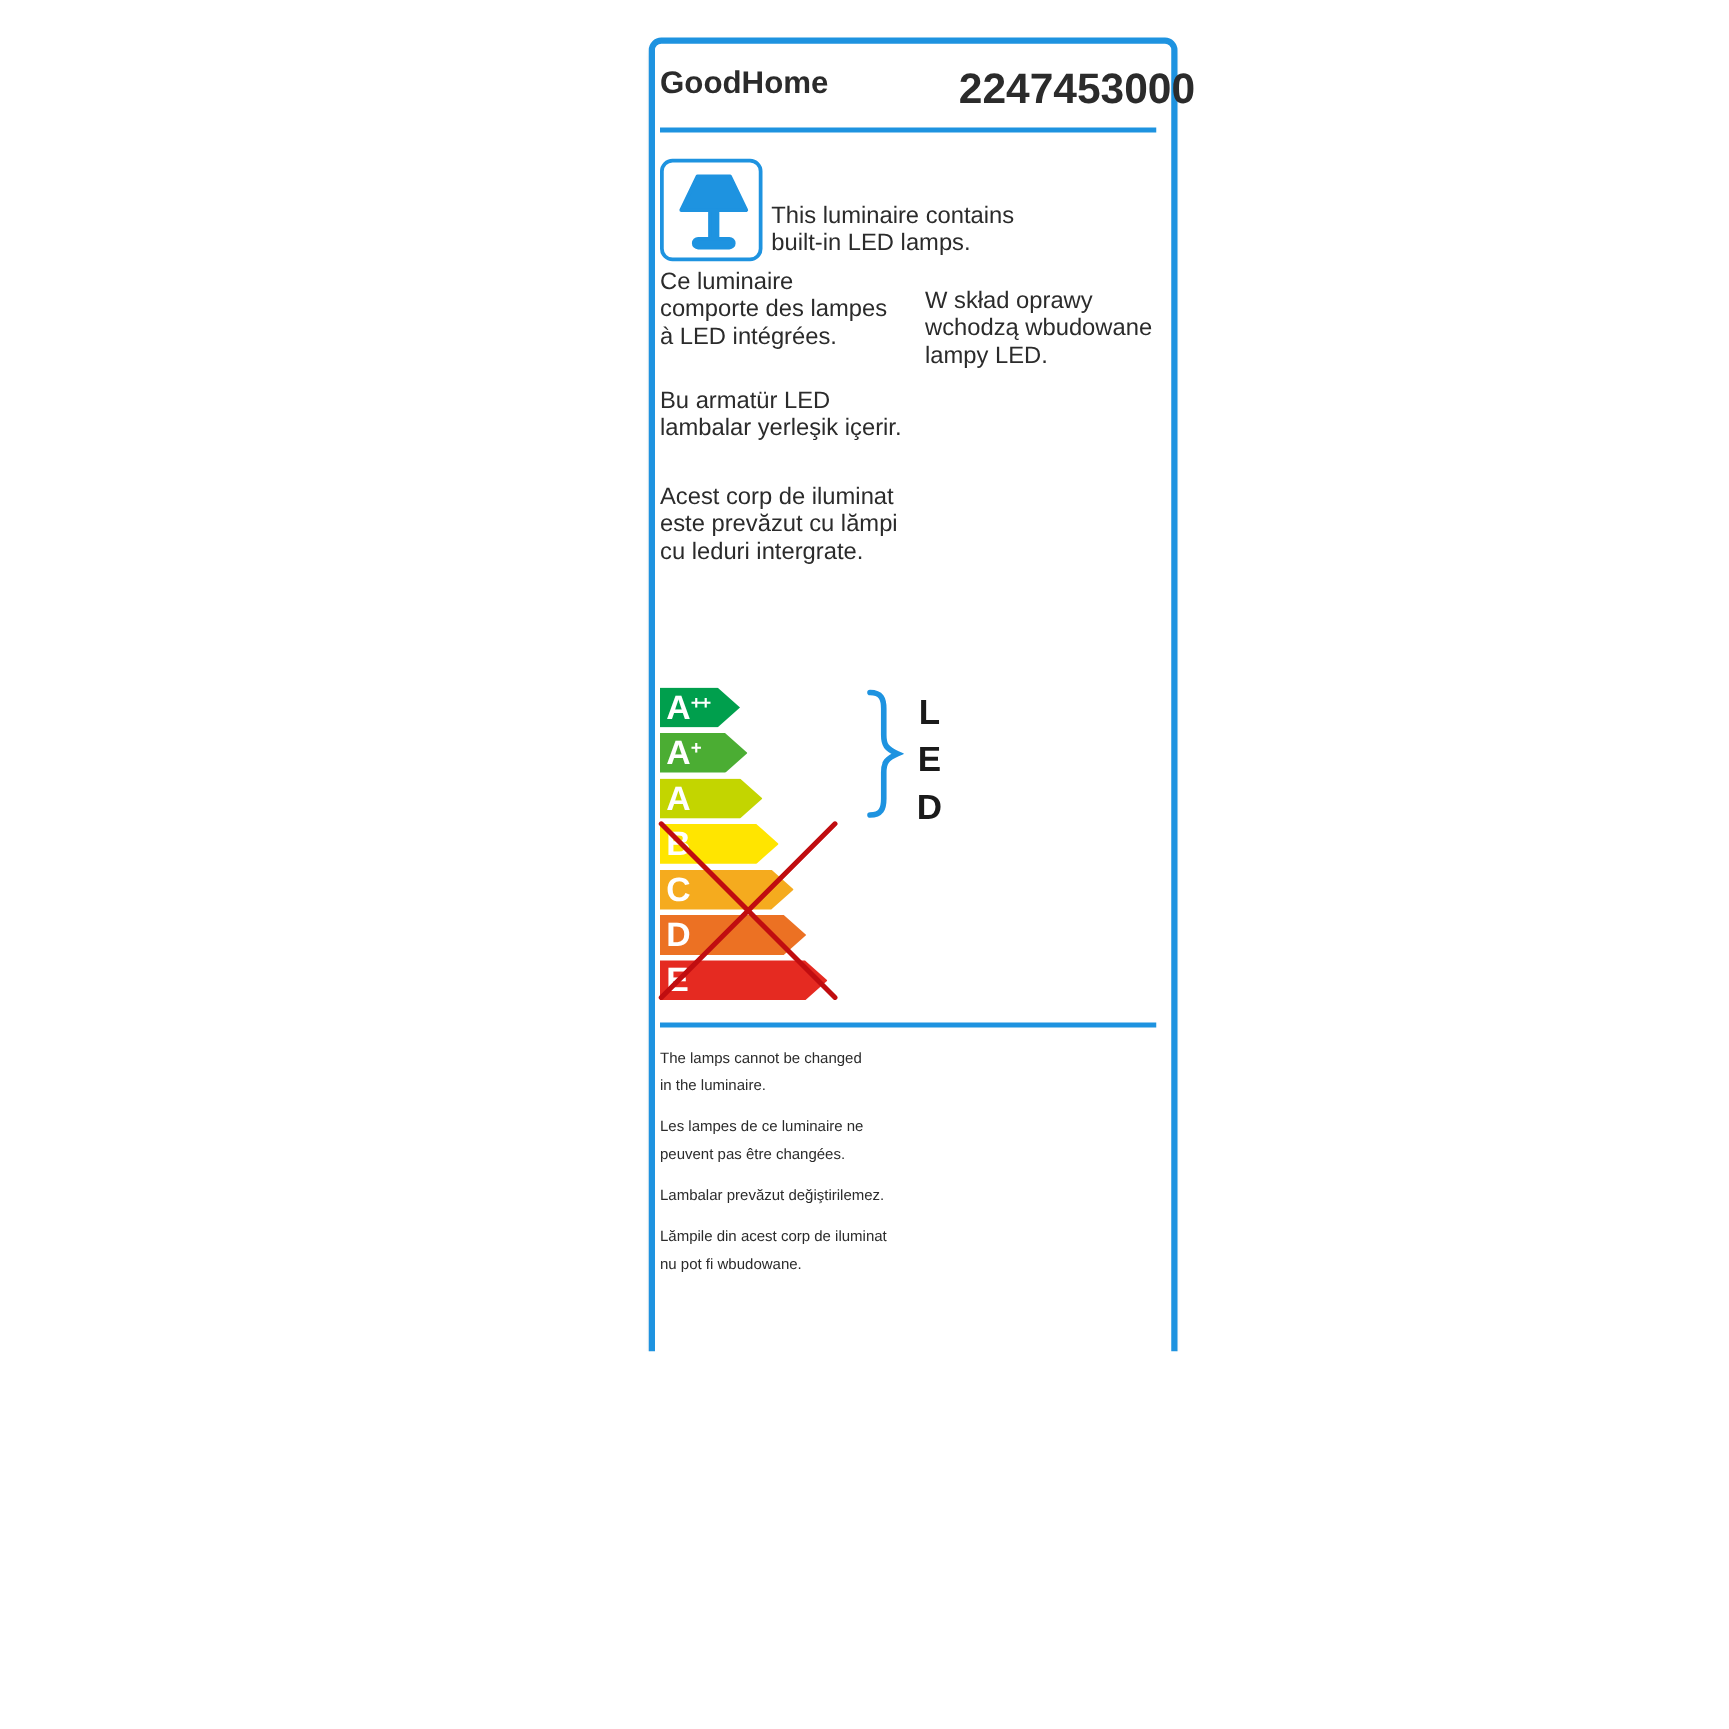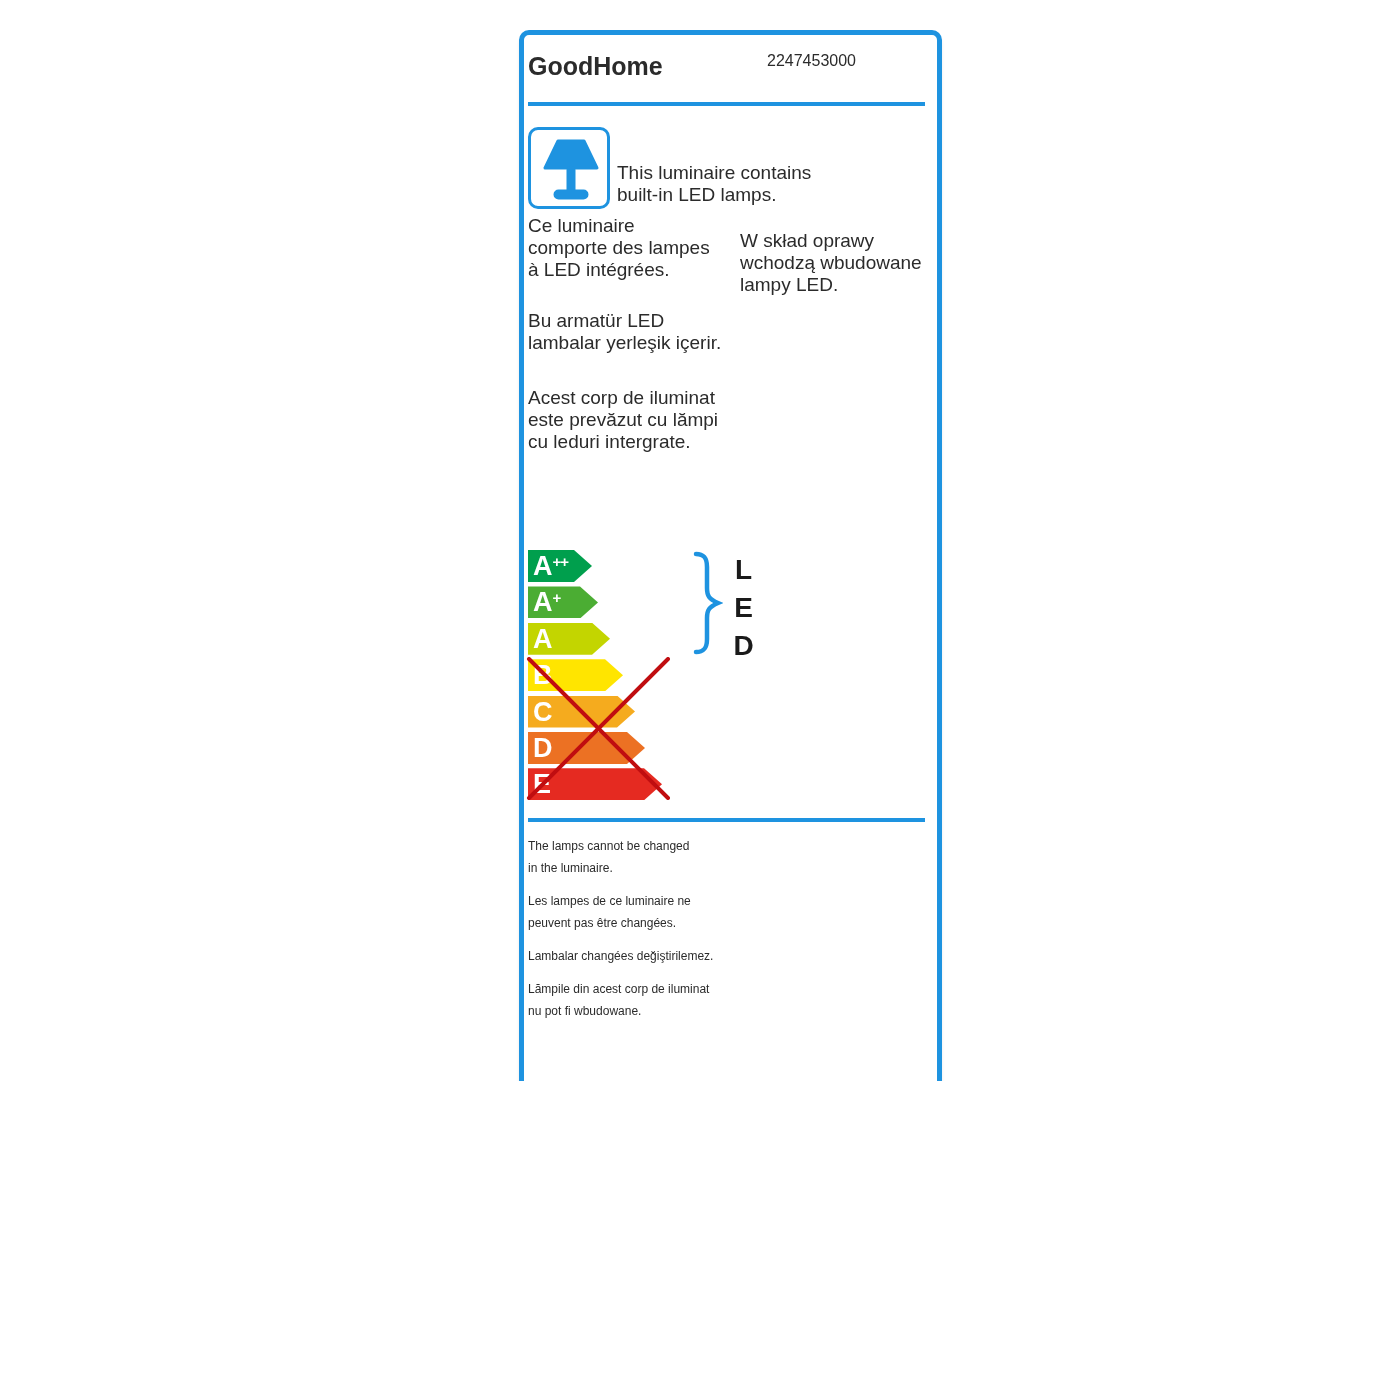--- a/index.html
+++ b/index.html
@@ -24,21 +24,21 @@
   }
   .label * { position: absolute; }
 
   .brand {
     left: 4px; top: 17px;
     font-size: 25px; font-weight: bold; color: var(--text);
     letter-spacing: 0px; white-space: nowrap;
   }
   .product-code {
     left: 243px; top: 17px;
-    font-size: 16px; font-weight: normal; color: var(--text);
+    font-size: 34px; font-weight: bold; color: var(--text);
     white-space: nowrap;
   }
   .rule { left: 4px; width: 397px; height: 4px; background: var(--accent); }
   .rule-1 { top: 67px; }
   .rule-2 { top: 783px; }
 
   .icon-box {
     left: 4px; top: 92px;
     width: 82px; height: 82px;
     box-sizing: border-box;
@@ -176,21 +176,21 @@
 
     <div class="led-annotation">LED</div>
 
     <div class="rule rule-2"></div>
 
     <div class="paras">
       <p>The lamps cannot be changed
 in the luminaire.</p>
       <p>Les lampes de ce luminaire ne
 peuvent pas être changées.</p>
-      <p>Lambalar changées değiştirilemez.</p>
+      <p>Lambalar prevăzut değiştirilemez.</p>
       <p>Lămpile din acest corp de iluminat
 nu pot fi wbudowane.</p>
     </div>
 
     <div class="regulation">711/2012</div>
 
     <svg class="eu-flag" width="49" height="31" viewBox="0 0 49 31">
       <defs>
         <polygon id="eu-star" points="0,-2.4 0.59,-0.81 2.28,-0.74 0.95,0.31 1.41,1.94 0,1 -1.41,1.94 -0.95,0.31 -2.28,-0.74 -0.59,-0.81" fill="var(--star_yellow)"></polygon>
       </defs>

